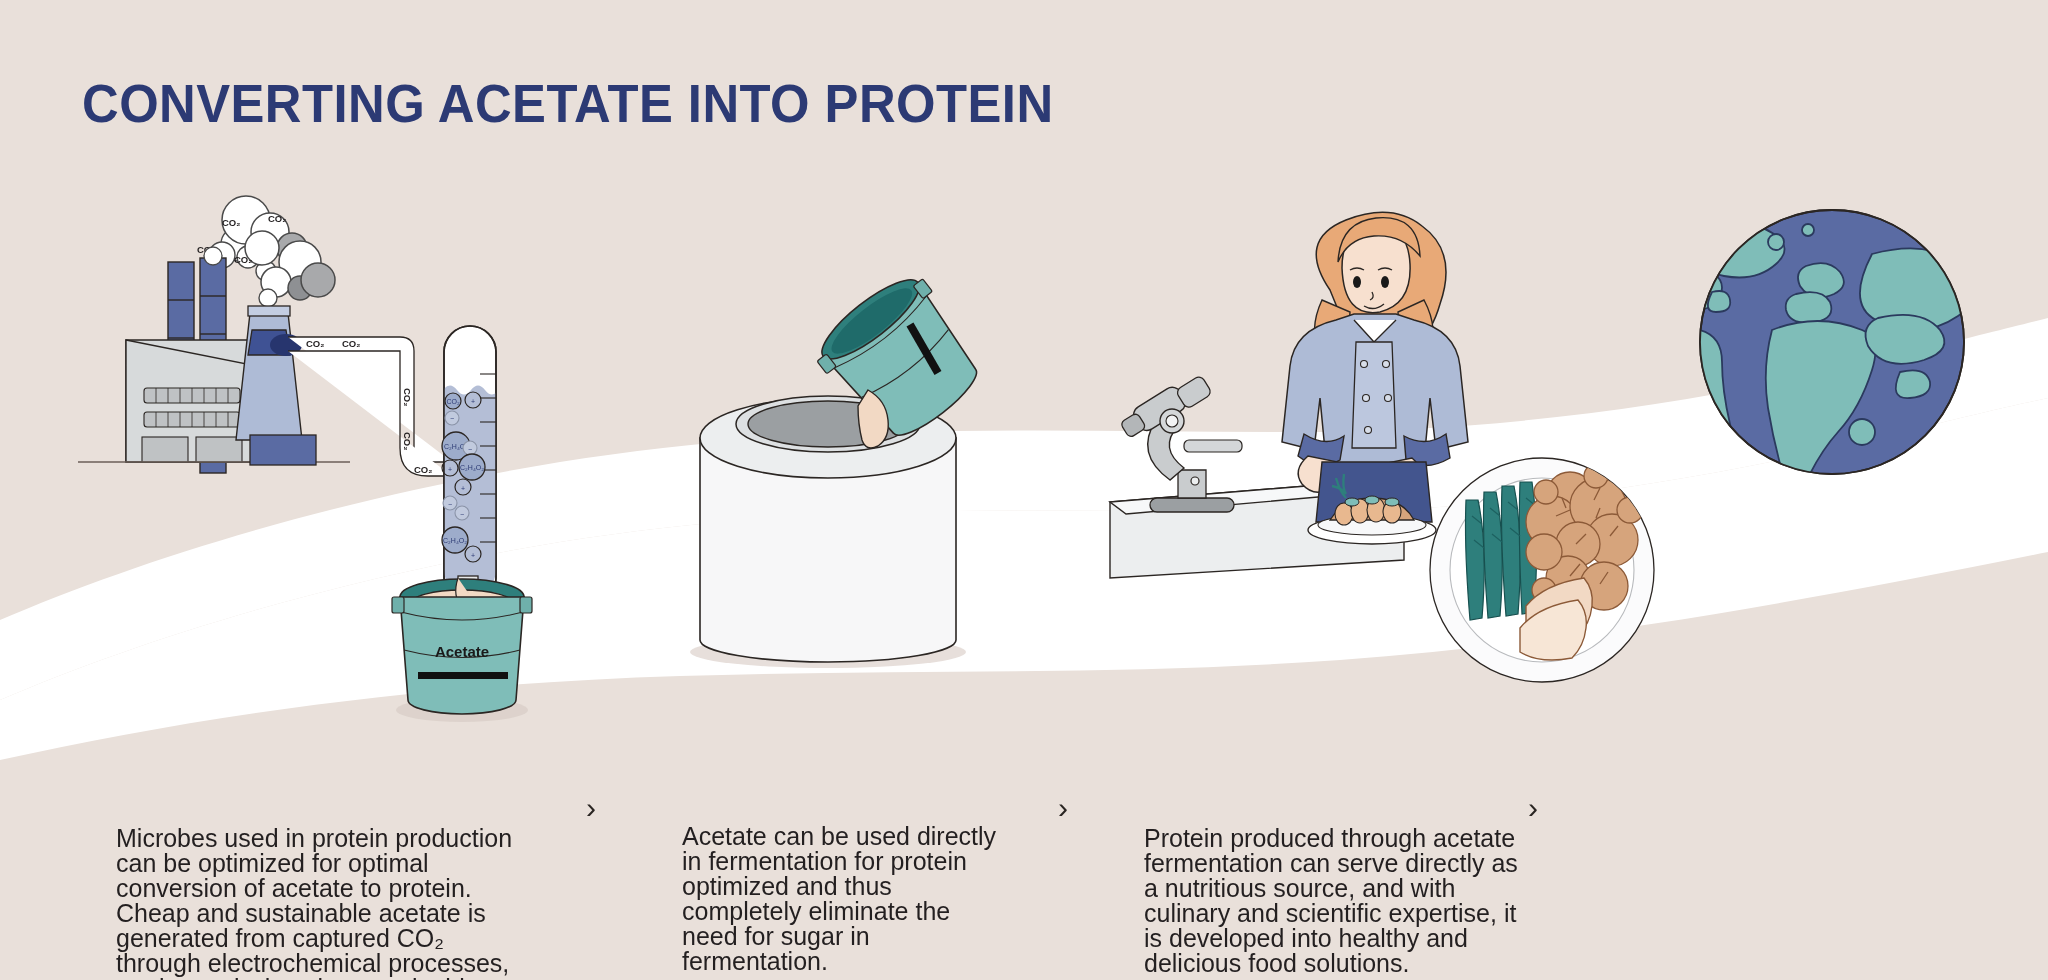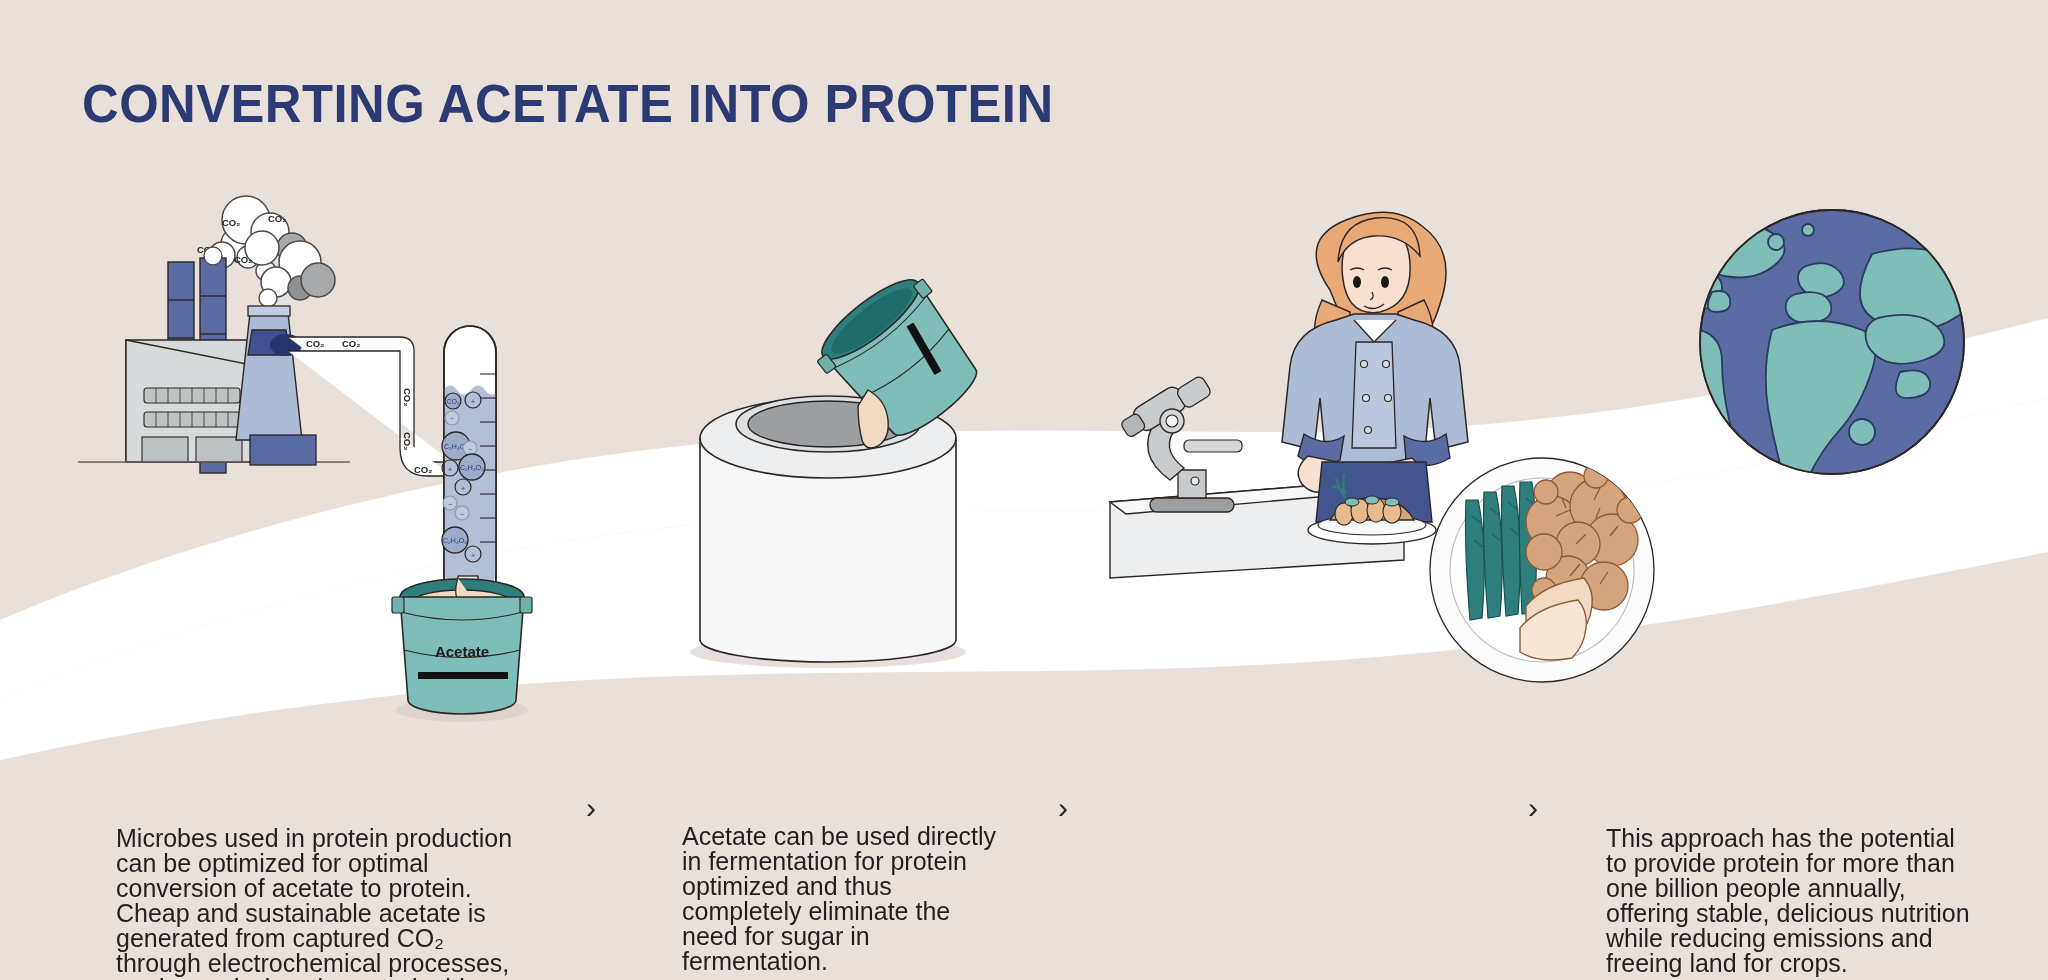--- a/index.html
+++ b/index.html
@@ -447,19 +447,19 @@
       </g>
       <circle cx="1832" cy="342" r="132" fill="none" stroke="#2b2623" stroke-width="1.8"></circle>
     </g>
 
   </svg>
 
   <h1 id="title">CONVERTING ACETATE INTO PROTEIN</h1>
 
   <div class="caption" id="cap-0">Microbes used in protein production can be optimized for optimal conversion of acetate to protein. Cheap and sustainable acetate is generated from captured CO₂ through electrochemical processes, turning emissions into a valuable food resource.</div>
   <div class="caption" id="cap-1">Acetate can be used directly in fermentation for protein optimized and thus completely eliminate the need for sugar in fermentation.</div>
-  <div class="caption" id="cap-3">This approach has the potential to provide protein for more than one billion people annually, offering stable, delicious nutrition while reducing emissions and freeing land for crops.</div>
+  <div class="caption" id="cap-2">Protein produced through acetate fermentation can serve directly as a nutritious source, and with culinary and scientific expertise, it is developed into healthy and delicious food solutions.</div>
 
   <div class="chevron" id="chev-0">›</div>
   <div class="chevron" id="chev-1">›</div>
   <div class="chevron" id="chev-2">›</div>
 
 </div>
 
 </body></html>

